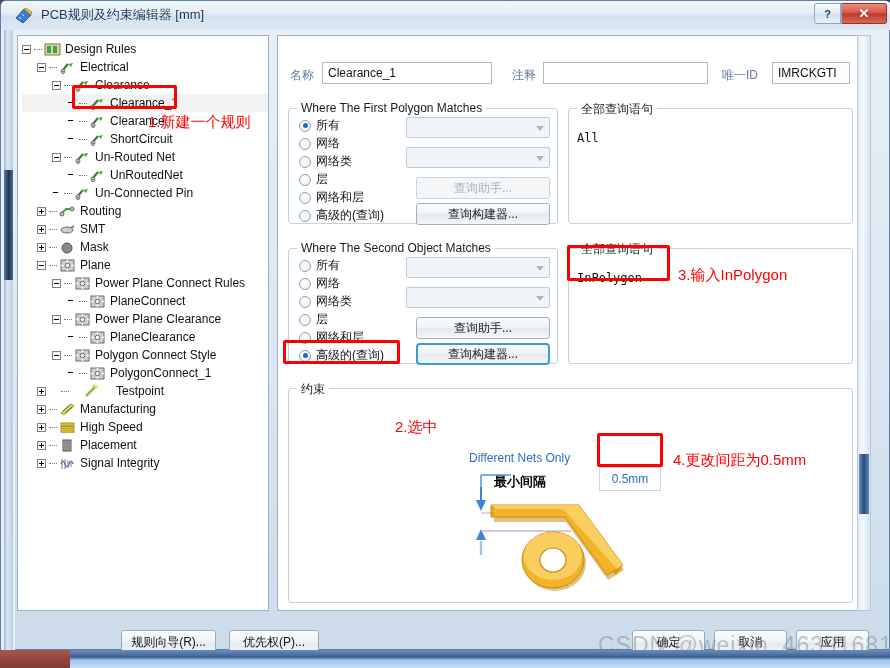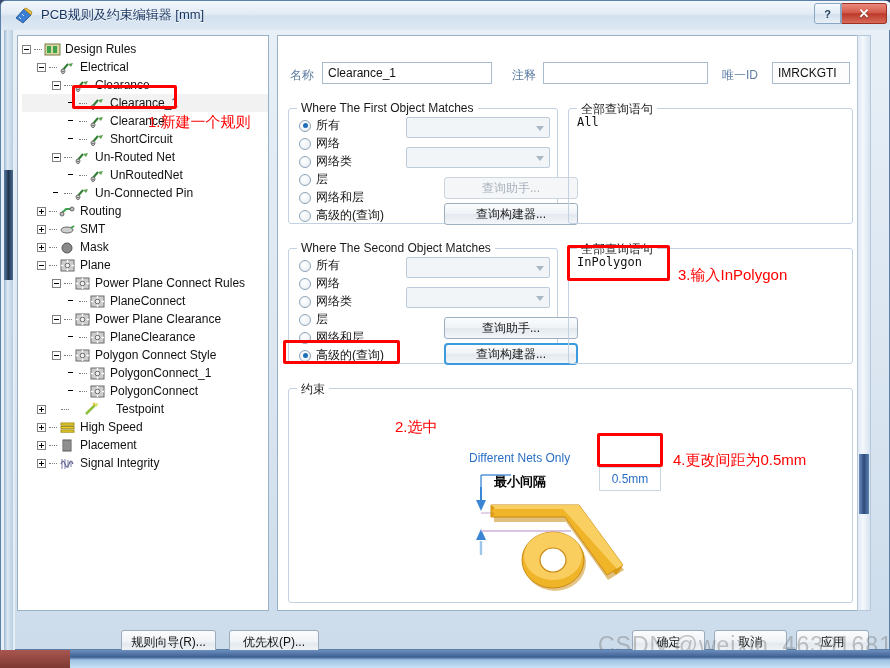--- a/index.html
+++ b/index.html
@@ -161,28 +161,28 @@
     width: 0; height: 0; border-left: 4px solid transparent;
     border-right: 4px solid transparent; border-top: 5px solid #aab7c4;
   }
 
   
   .btn {
     position: absolute; height: 22px;
     background: linear-gradient(180deg,#fbfcfd 0%,#eff3f7 48%,#e3e9ef 52%,#f3f6f9 100%);
     border: 1px solid #9fb0c0; border-radius: 3px;
     font-size: 12px; color: #1a1a1a;
-    display: flex; align-items: center; justify-content: center; margin-left: 28px;
+    display: flex; align-items: center; justify-content: center;
   }
   .btn.disabled { color: #a8b2bc; background: #f4f6f8; border-color: #cdd6de; }
   .btn.focus { border: 2px solid #3c9ade; border-radius: 4px; }
 
   
   .qbox-body {
-    position: absolute; left: 0; top: 0; width: 100%; height: 100%;
+    position: absolute; left: 0; top: 16px; width: 100%; height: 100%;
     font-family: "DejaVu Sans Mono", monospace;
     font-size: 12px; color: #111; padding: 6px 8px;
   }
 
   
   .cons-label { font-size: 12px; }
   .dno {
     position: absolute; font-size: 12px; color: #2a6fc4;
   }
   .minlabel {
@@ -465,42 +465,38 @@
             <span class="ticon"><svg viewBox="0 0 17 15">
                 <rect x="2" y="2" width="13" height="11" fill="#cdcdcd" stroke="#6a6a6a"></rect>
                 <circle cx="8.5" cy="7.5" r="2.3" fill="#f2f2f2" stroke="#6a6a6a"></circle>
                 <rect x="7.8" y="2" width="1.4" height="2.5" fill="#fff"></rect>
                 <rect x="7.8" y="10.5" width="1.4" height="2.5" fill="#fff"></rect>
                 <rect x="2" y="6.8" width="2.5" height="1.4" fill="#fff"></rect>
                 <rect x="12.5" y="6.8" width="2.5" height="1.4" fill="#fff"></rect>
               </svg></span>
             <span class="tlabel">PolygonConnect_1</span>
           </div>
-          <div class="tnode" style="padding-left: 45px;">
-            <span class="exp none"></span>
-            <span class="tdots"></span>
-            <span class="ticon"><svg viewBox="0 0 17 15">
-                <rect x="2" y="2" width="13" height="11" fill="#cdcdcd" stroke="#6a6a6a"></rect>
-                <circle cx="8.5" cy="7.5" r="2.3" fill="#f2f2f2" stroke="#6a6a6a"></circle>
-                <rect x="7.8" y="2" width="1.4" height="2.5" fill="#fff"></rect>
-                <rect x="7.8" y="10.5" width="1.4" height="2.5" fill="#fff"></rect>
-                <rect x="2" y="6.8" width="2.5" height="1.4" fill="#fff"></rect>
-                <rect x="12.5" y="6.8" width="2.5" height="1.4" fill="#fff"></rect>
-              </svg></span>
-            <span class="tlabel">PolygonConnect</span>
-          </div>
           <div class="tnode" style="padding-left: 15px; gap: 12px;">
             <span class="exp plus"></span>
             <span class="tdots"></span>
             <span class="ticon"><svg viewBox="0 0 17 15">
                 <path d="M3 12 L12 3" stroke="#8fbf3f" stroke-width="2.5"></path>
                 <path d="M11 2 L15 1 L14 5 Z" fill="#d4e157"></path>
                 <path d="M10 1 L12 3 M12 1 L10 3" stroke="#f0c040" stroke-width="1.2"></path>
               </svg></span>
             <span class="tlabel">Testpoint</span>
+          </div>
+          <div class="tnode" style="padding-left: 15px;">
+            <span class="exp plus"></span>
+            <span class="tdots"></span>
+            <span class="ticon"><svg viewBox="0 0 17 15">
+                <path d="M2 11 L12 2 L15 4 L5 13 Z" fill="#d6e84a" stroke="#8a9a2a"></path>
+                <path d="M4 9 L11 3 M6 11 L13 5" stroke="#4a7a2a" stroke-width="1"></path>
+              </svg></span>
+            <span class="tlabel">Manufacturing</span>
           </div>
           <div class="tnode" style="padding-left: 15px;">
             <span class="exp plus"></span>
             <span class="tdots"></span>
             <span class="ticon"><svg viewBox="0 0 17 15">
                 <rect x="2" y="3" width="13" height="2.2" fill="#f0d020" stroke="#a09020"></rect>
                 <rect x="2" y="6.5" width="13" height="2.2" fill="#f0d020" stroke="#a09020"></rect>
                 <rect x="2" y="10" width="13" height="2.2" fill="#f0d020" stroke="#a09020"></rect>
               </svg></span>
             <span class="tlabel">High Speed</span>
@@ -536,21 +532,21 @@
       <div class="hdr-row">
         <div class="fld-label" style="left:0px;">名称</div>
         <div class="txtbox" style="left:32px; width:170px;">Clearance_1</div>
         <div class="fld-label" style="left:222px;">注释</div>
         <div class="txtbox" style="left:253px; width:165px;" placeholder=""></div>
         <div class="fld-label" style="left:432px;">唯一ID</div>
         <div class="txtbox ro" style="left:482px; width:78px;">IMRCKGTI</div>
       </div>
 
       <div class="grp" style="left:10px; top:72px; width:270px; height:116px;">
-        <div class="grp-title">Where The First Object Matches</div>
+        <div class="grp-title">Where The First Polygon Matches</div>
 
         <div class="radio-row" style="left:10px; top:8px;">
           <span class="rad on"></span>
           <span>所有</span>
         </div>
         <div class="radio-row" style="left:10px; top:26px;">
           <span class="rad"></span>
           <span>网络</span>
         </div>
         <div class="radio-row" style="left:10px; top:44px;">

